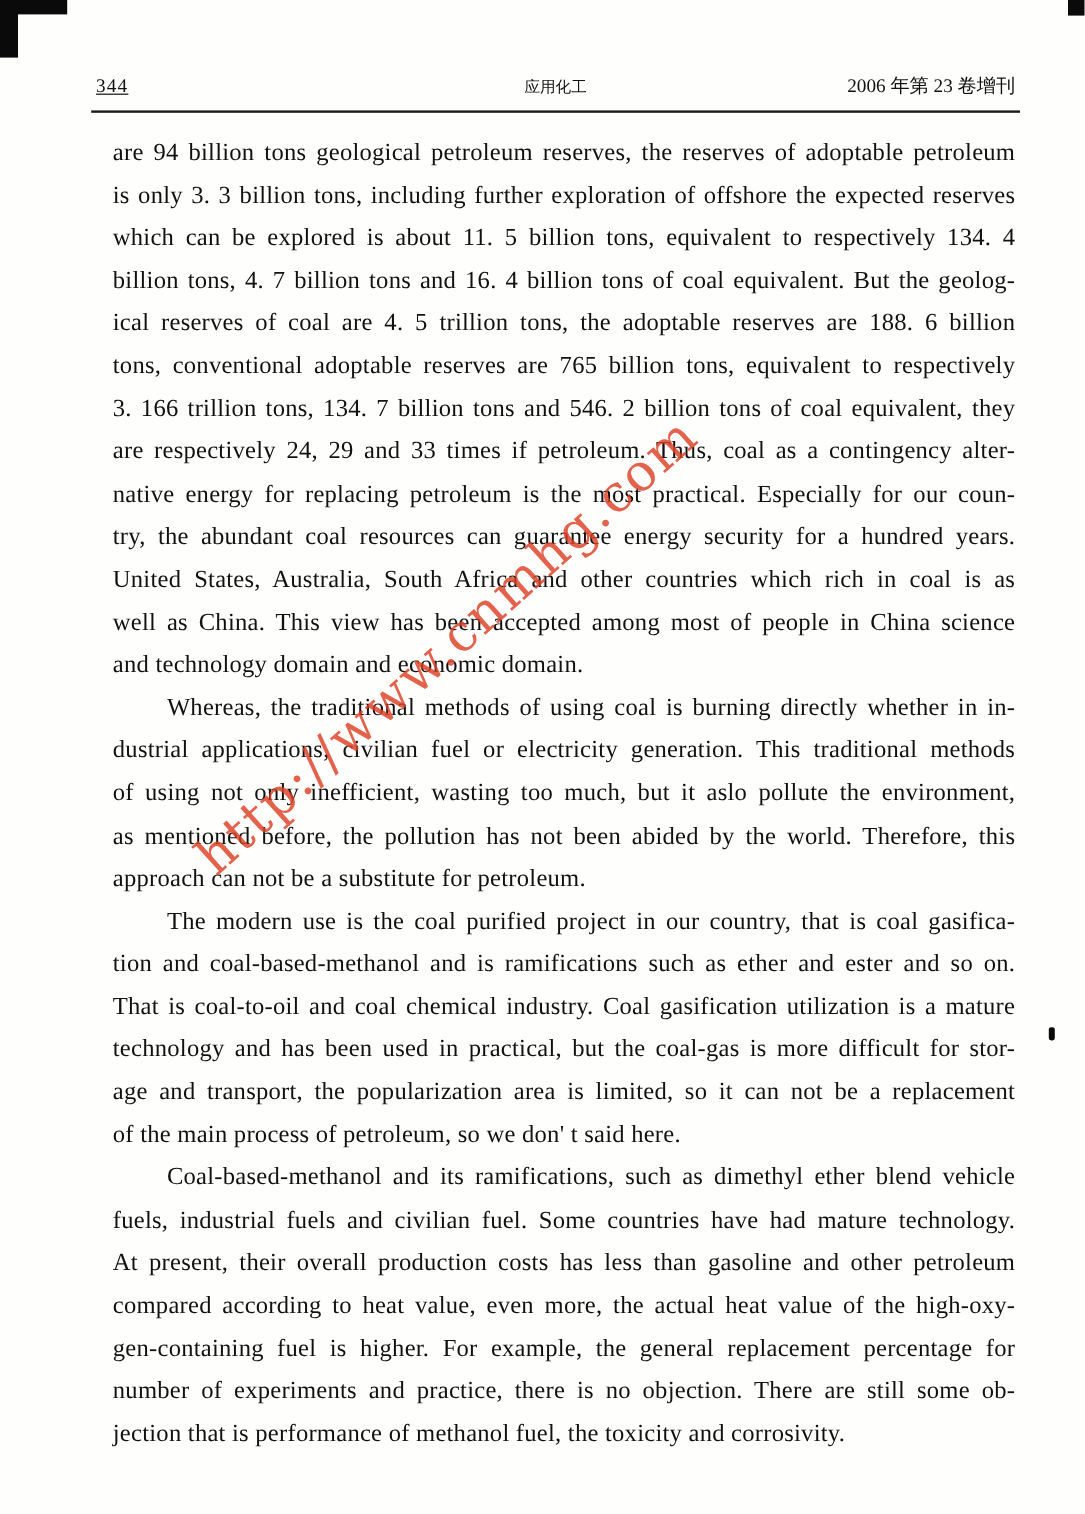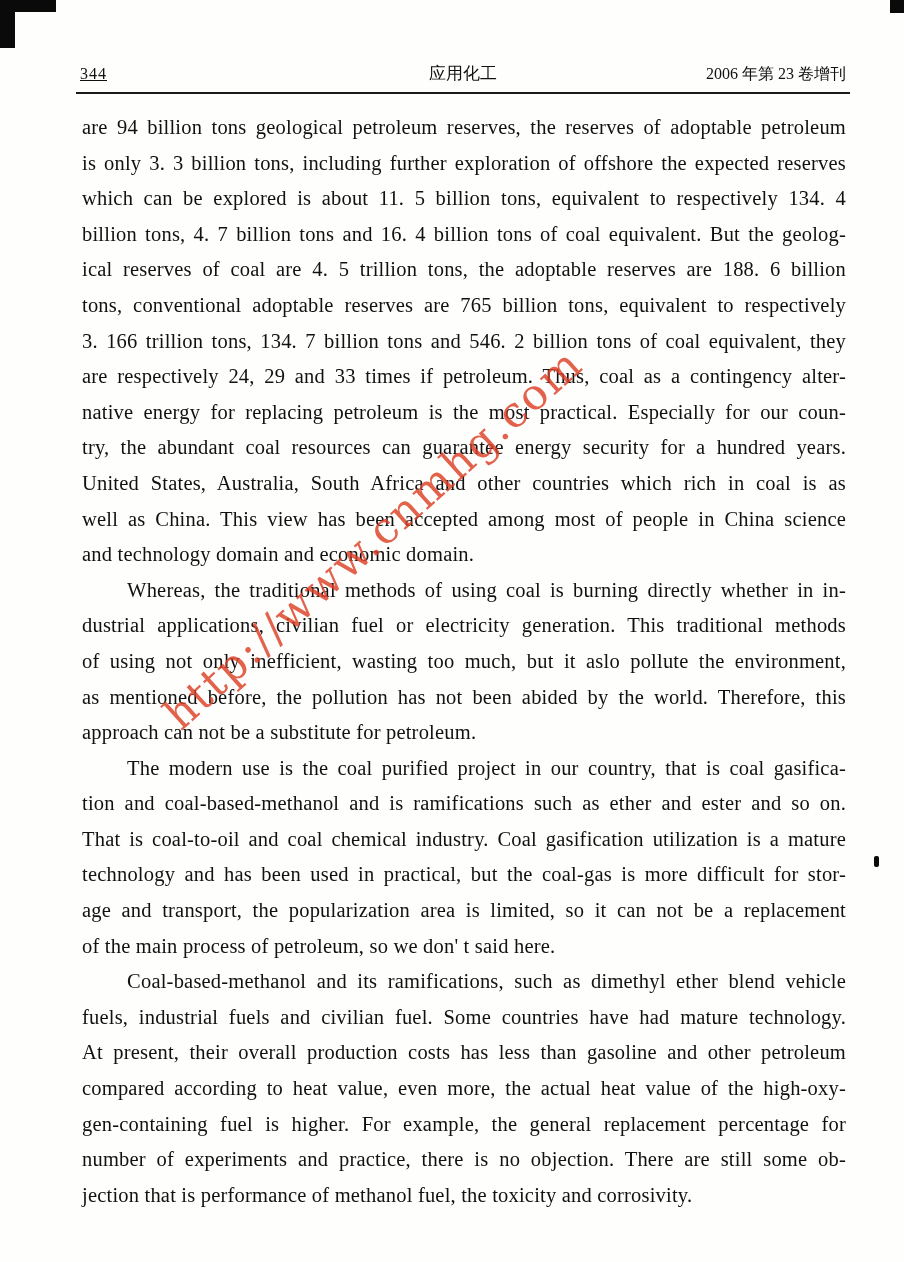--- a/index.html
+++ b/index.html
@@ -28,21 +28,21 @@
     position: absolute;
     left: 80px;
     right: 58px;
     top: 62px;
     display: grid;
     grid-template-columns: 1fr auto 1fr;
     align-items: baseline;
     font-size: 16px;
   }
   .header .pageno { justify-self: start; letter-spacing: 1px; text-decoration: underline; }
-  .header .jtitle { justify-self: center; font-size: 17px; }
+  .header .jtitle { justify-self: center; font-size: 13px; }
   .header .issue  { justify-self: end; }
 
   .rule {
     position: absolute;
     left: 76px;
     right: 54px;
     top: 92px;
     height: 2px;
     background: #1a1a1a;
   }
@@ -55,20 +55,21 @@
     width: 764px;
     font-size: 20.5px;
   }
   .line {
     line-height: 35.6px;
     height: 35.6px;
     white-space: nowrap;
     text-align: justify;
     text-align-last: justify;
     letter-spacing: 0.2px;
+    margin-left: 12px;
   }
   .line.last {
     text-align-last: left;
   }
   .line.indent {
     text-indent: 2.2em;
   }
 
   
   .watermark {

